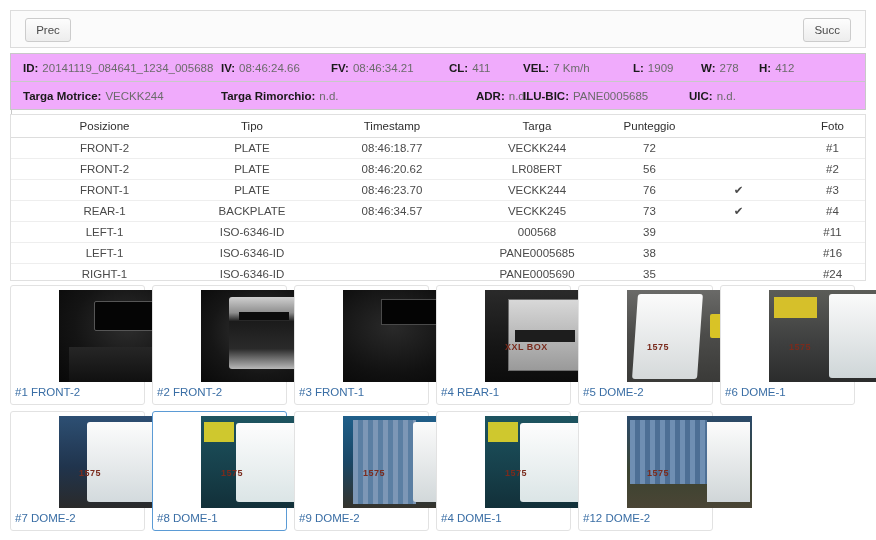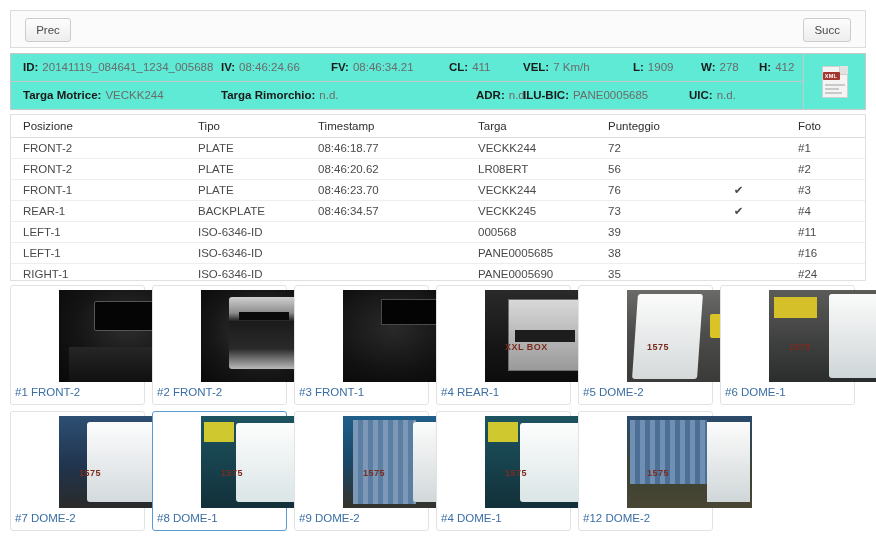--- a/index.html
+++ b/index.html
@@ -41,22 +41,23 @@
   }
   .nav-btn.prev { left: 14px; }
   .nav-btn.next { right: 14px; text-align: right; }
 
   
   .info-panel {
     position: absolute;
     left: 10px; top: 53px;
     width: 856px; height: 57px;
     border: 1px solid #c8c8c8;
-    background: #5eead4;
+    background: #f0abfc;
     display: flex;
+    flex-direction: column;
   }
   .info-rows {
     flex: 1 1 auto;
     display: flex;
     flex-direction: column;
     min-width: 0;
   }
   .info-row {
     height: 28px;
     display: flex;
@@ -139,21 +140,21 @@
     overflow: hidden;
   }
   table.detections {
     width: 100%;
     border-collapse: collapse;
     table-layout: fixed;
   }
   table.detections th,
   table.detections td {
     font-size: 11.5px;
-    text-align: left;
+    text-align: center;
     padding: 0 0 0 12px;
     height: 21px;
     color: #3d3d3d;
     font-weight: normal;
     white-space: nowrap;
     overflow: hidden;
   }
   table.detections thead th {
     height: 22px;
     color: #2e2e2e;

